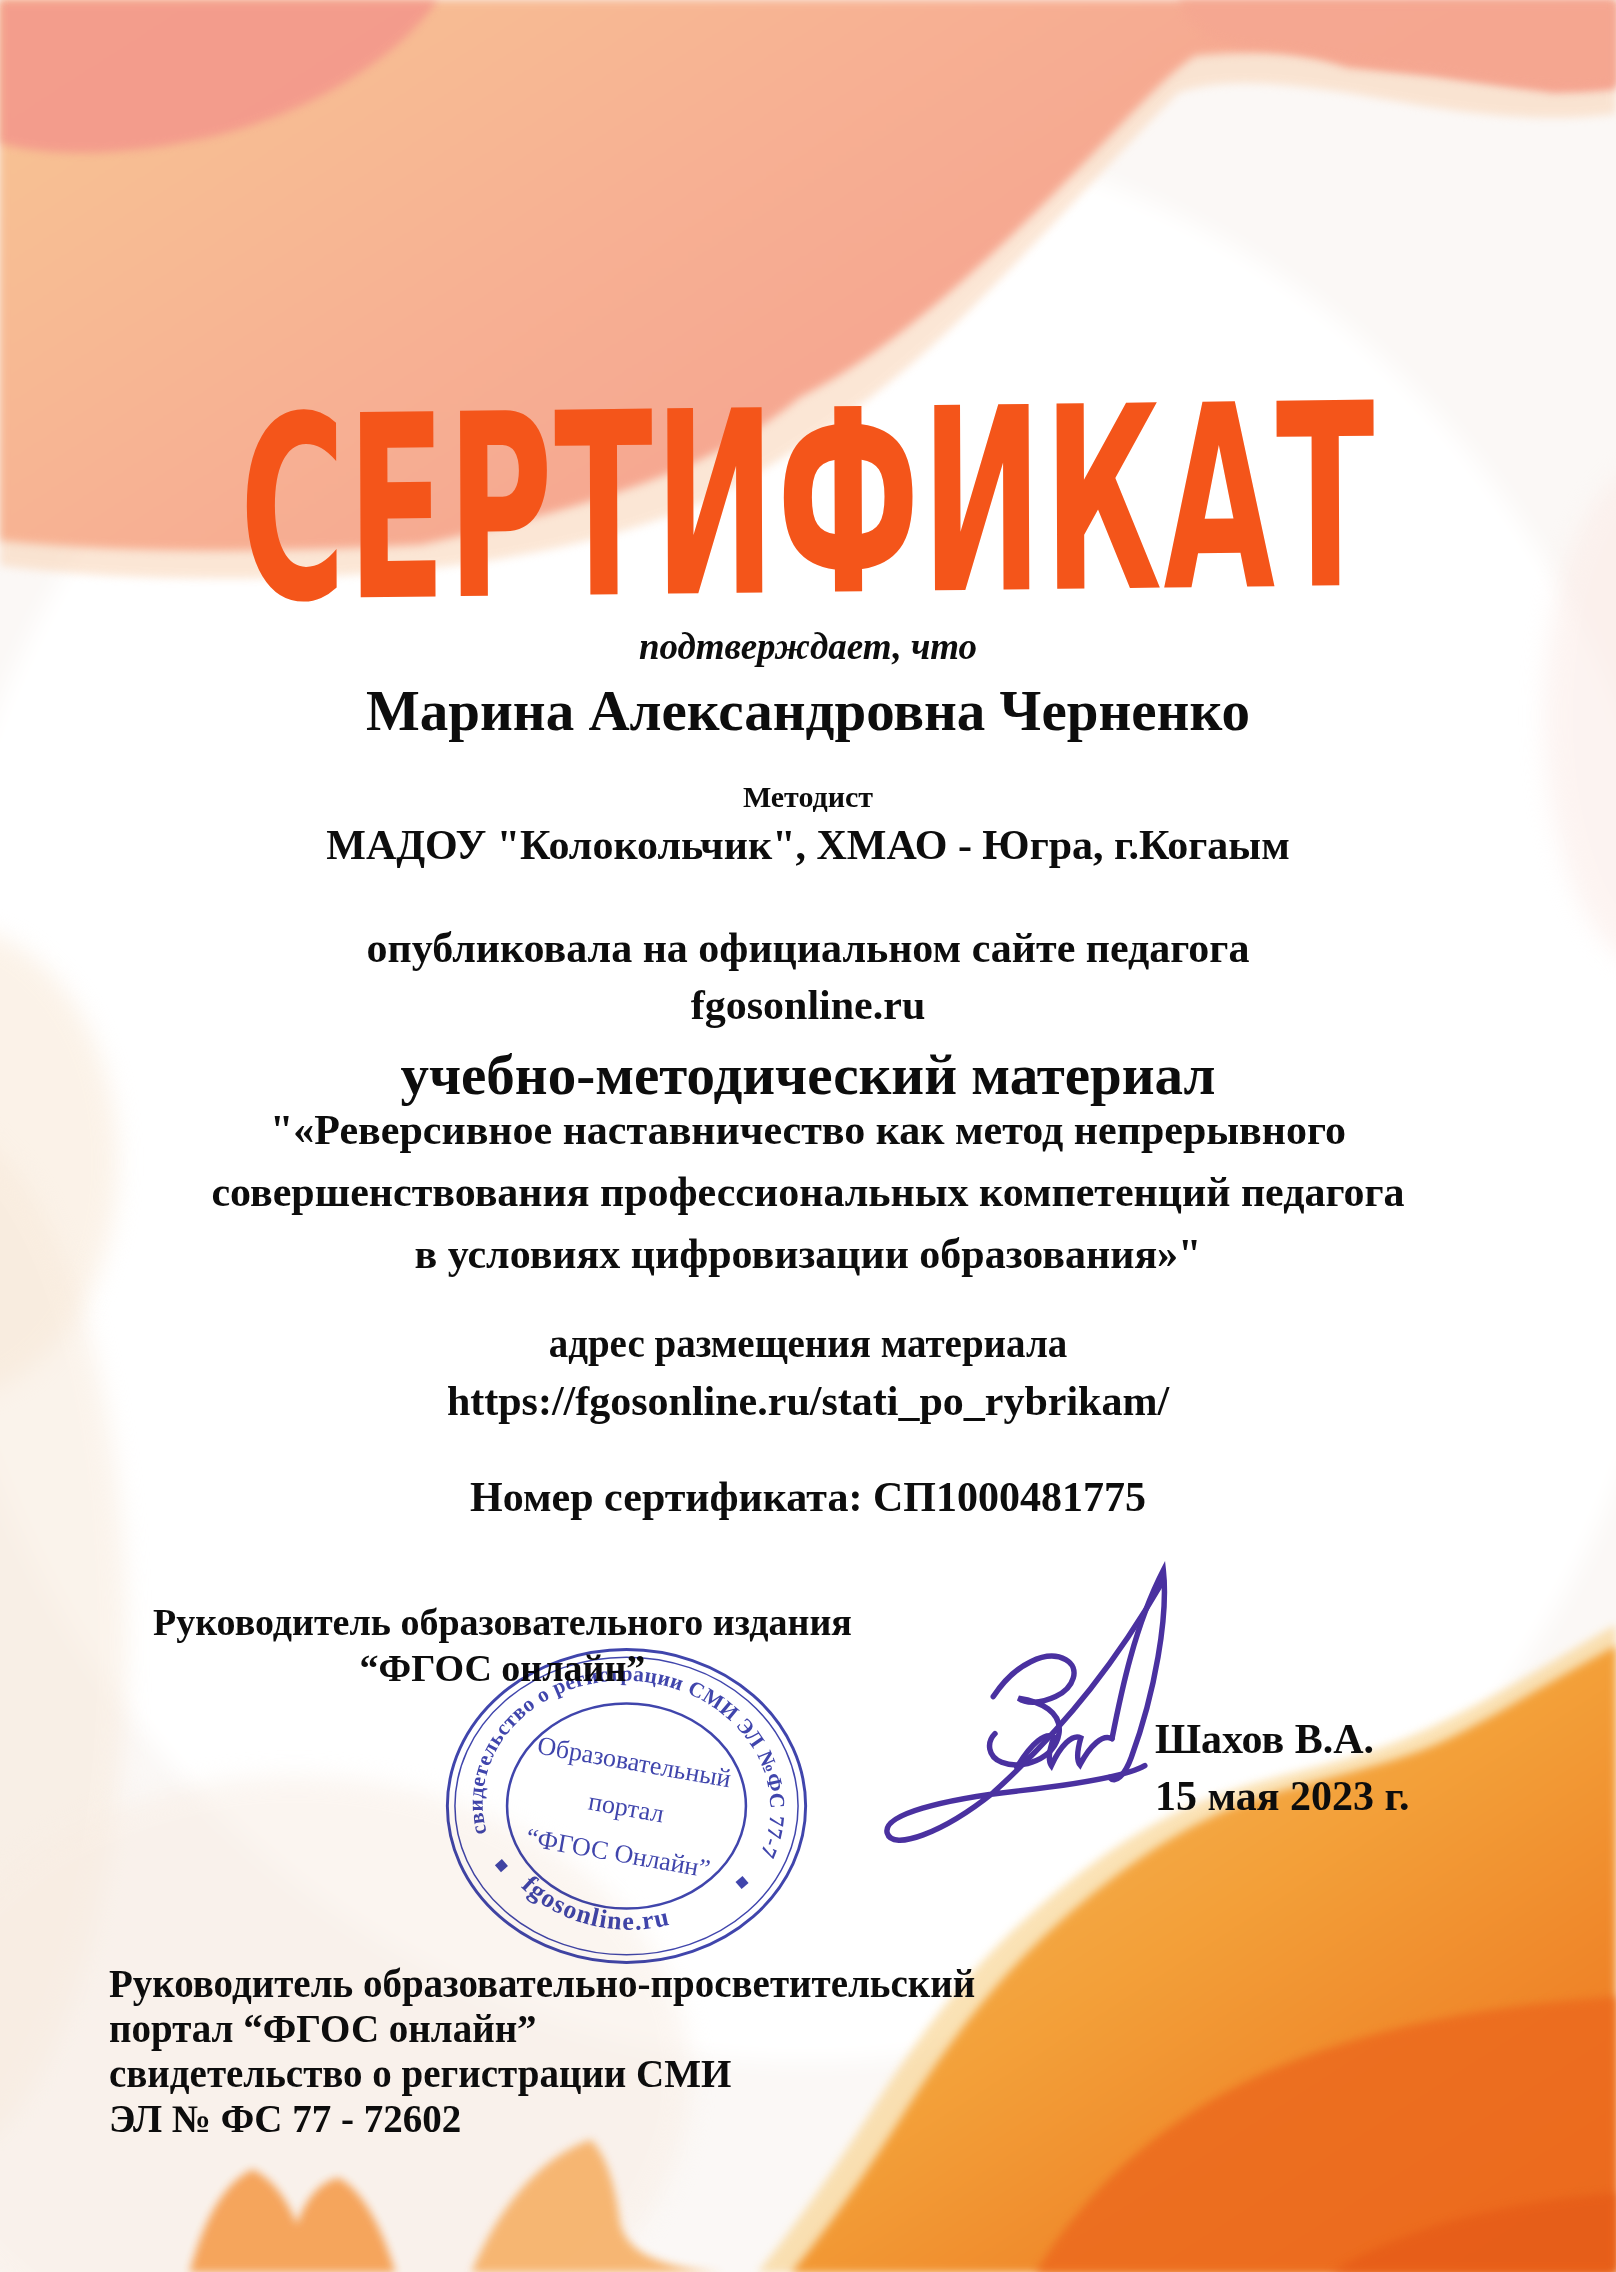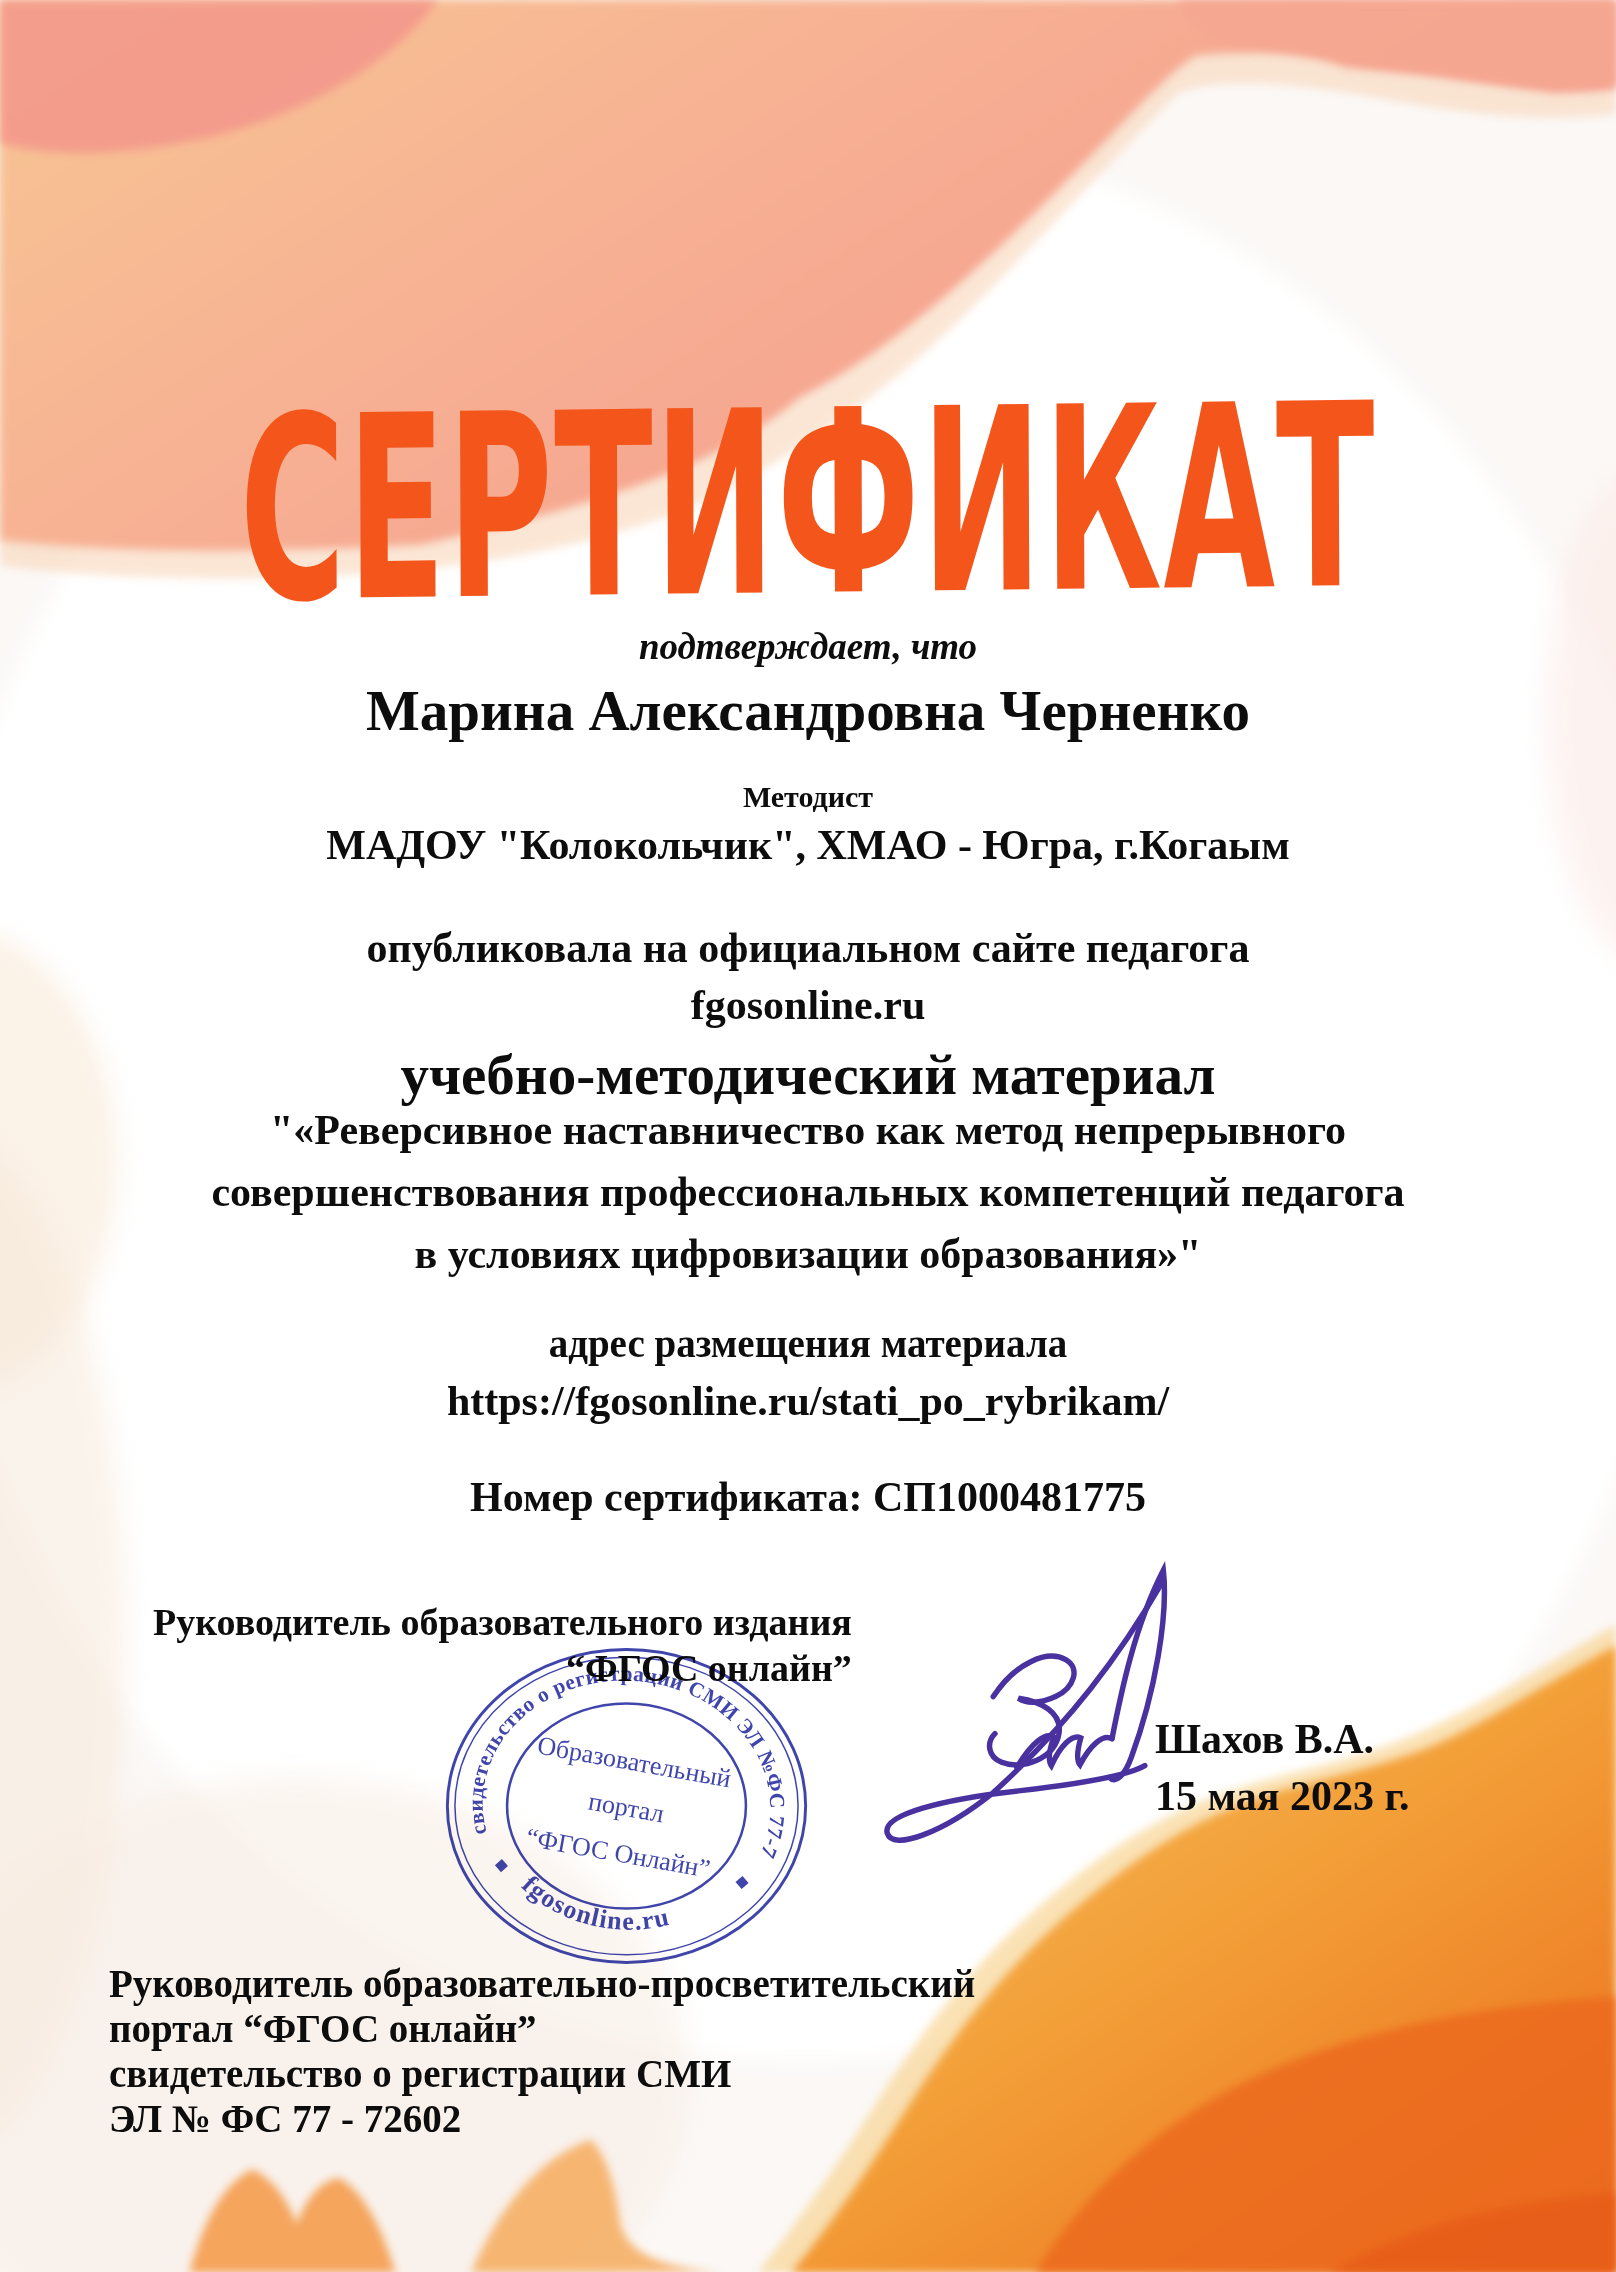--- a/index.html
+++ b/index.html
@@ -44,21 +44,21 @@
     text-align:center;color:#0d0d0d;font-weight:bold;
     font-size:42px;line-height:62px;z-index:10;white-space:normal;
   }
   .addrlabel {top:1321px;font-size:39px;}
   .addrurl   {top:1377px;font-size:42px;}
   .certnum   {top:1473px;font-size:42px;}
 
   .leftblock{
     position:absolute;left:153px;top:1599px;z-index:10;
     color:#0d0d0d;font-weight:bold;font-size:38px;line-height:46px;
-    text-align:right;white-space:nowrap;
+    text-align:center;white-space:nowrap;
   }
   .signerblock{
     position:absolute;left:1155px;top:1711px;z-index:10;
     color:#0d0d0d;font-weight:bold;font-size:42px;line-height:57px;
     text-align:left;white-space:nowrap;
   }
   .footerblock{
     position:absolute;left:109px;top:1961px;z-index:10;
     color:#0d0d0d;font-weight:bold;font-size:39px;line-height:45px;
     text-align:left;white-space:nowrap;

